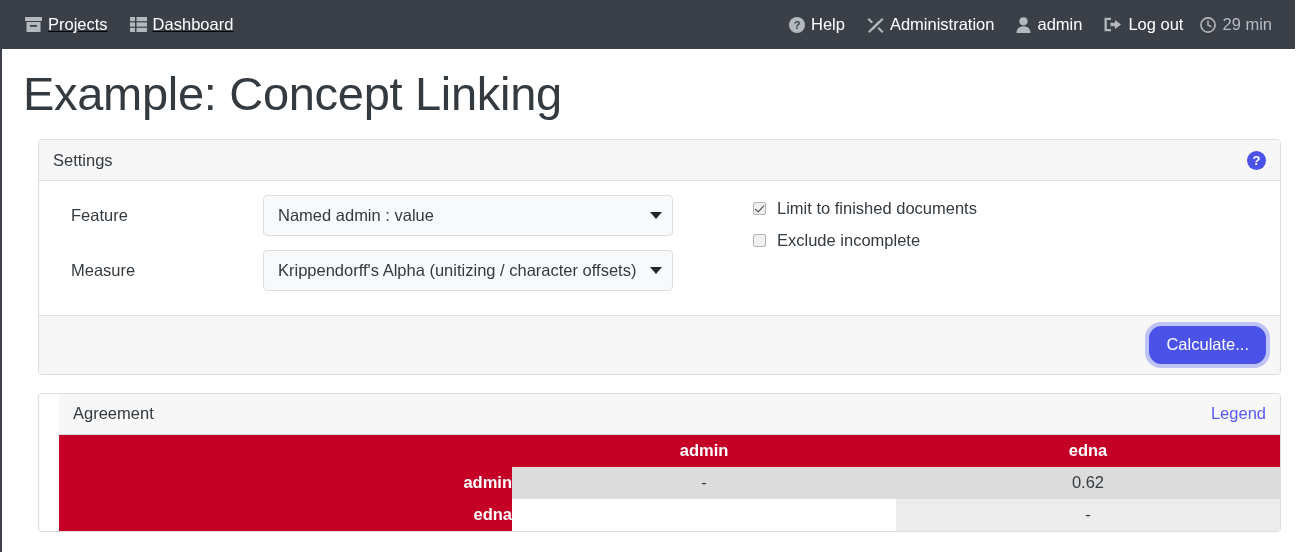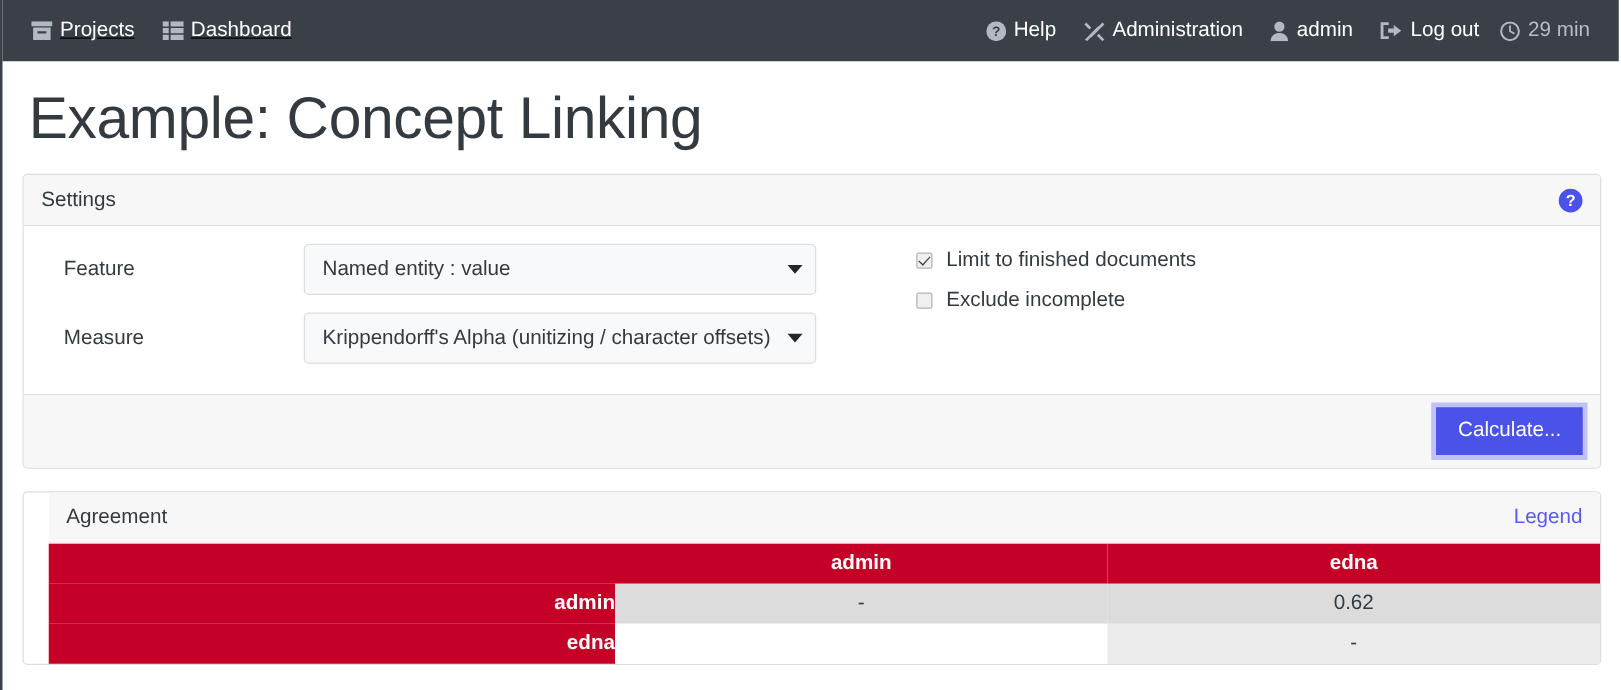--- a/index.html
+++ b/index.html
@@ -52,21 +52,21 @@
     font-size: 47px;
     color: #333a40;
     font-weight: normal;
     margin: 0;
     padding: 18px 1px 0 21px;
     line-height: 1.15;
     letter-spacing: -0.3px;
   }
 
   
-  .wrap { padding: 0 16px; }
+  .wrap { padding: 0 16px; margin-left: 20px; }
   .card {
     border: 1px solid #dddddd;
     border-radius: 4px;
     background: #ffffff;
     margin-top: 18px;
   }
   .card-header {
     background: #f7f7f7;
     border-bottom: 1px solid #dddddd;
     border-radius: 3px 3px 0 0;
@@ -167,21 +167,21 @@
     display: flex;
     justify-content: flex-end;
     align-items: center;
     min-height: 56px;
   }
   .btn-primary {
     background: #4a52e8;
     color: #ffffff;
     font-size: 16.5px;
     border: 1px solid #4a52e8;
-    border-radius: 0;
+    border-radius: 12px;
     padding: 8px 16px;
     cursor: pointer;
     box-shadow: 0 0 0 4px rgba(120,128,240,0.45);
     font-family: "Liberation Sans", sans-serif;
     line-height: 1.2;
   }
 
   
   .agreement-card { margin-top: 18px; padding-left: 20px; }
   .agr-table {
@@ -318,21 +318,21 @@
       <span class="help-badge">?</span>
     </div>
 
     <div class="card-body">
 
       <div class="form-col">
 
         <div class="form-row">
           <label class="form-label">Feature</label>
           <div class="select">
-            <span class="sel-text">Named entity : value</span>
+            <span class="sel-text">Named admin : value</span>
             <span class="caret"></span>
           </div>
         </div>
 
         <div class="form-row">
           <label class="form-label">Measure</label>
           <div class="select">
             <span class="sel-text">Krippendorff's Alpha (unitizing / character offsets)</span>
             <span class="caret"></span>
           </div>

